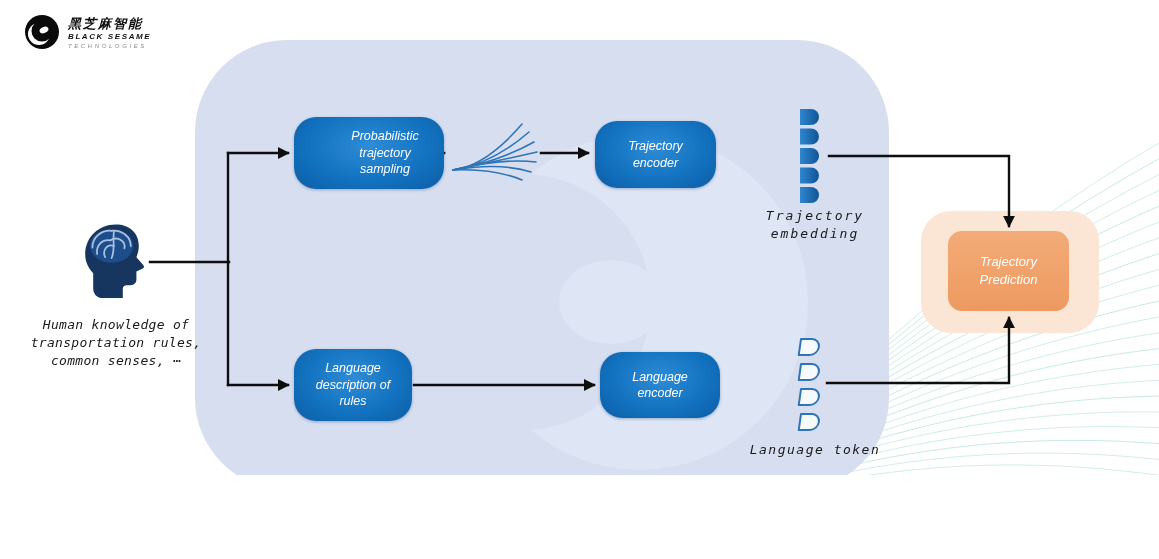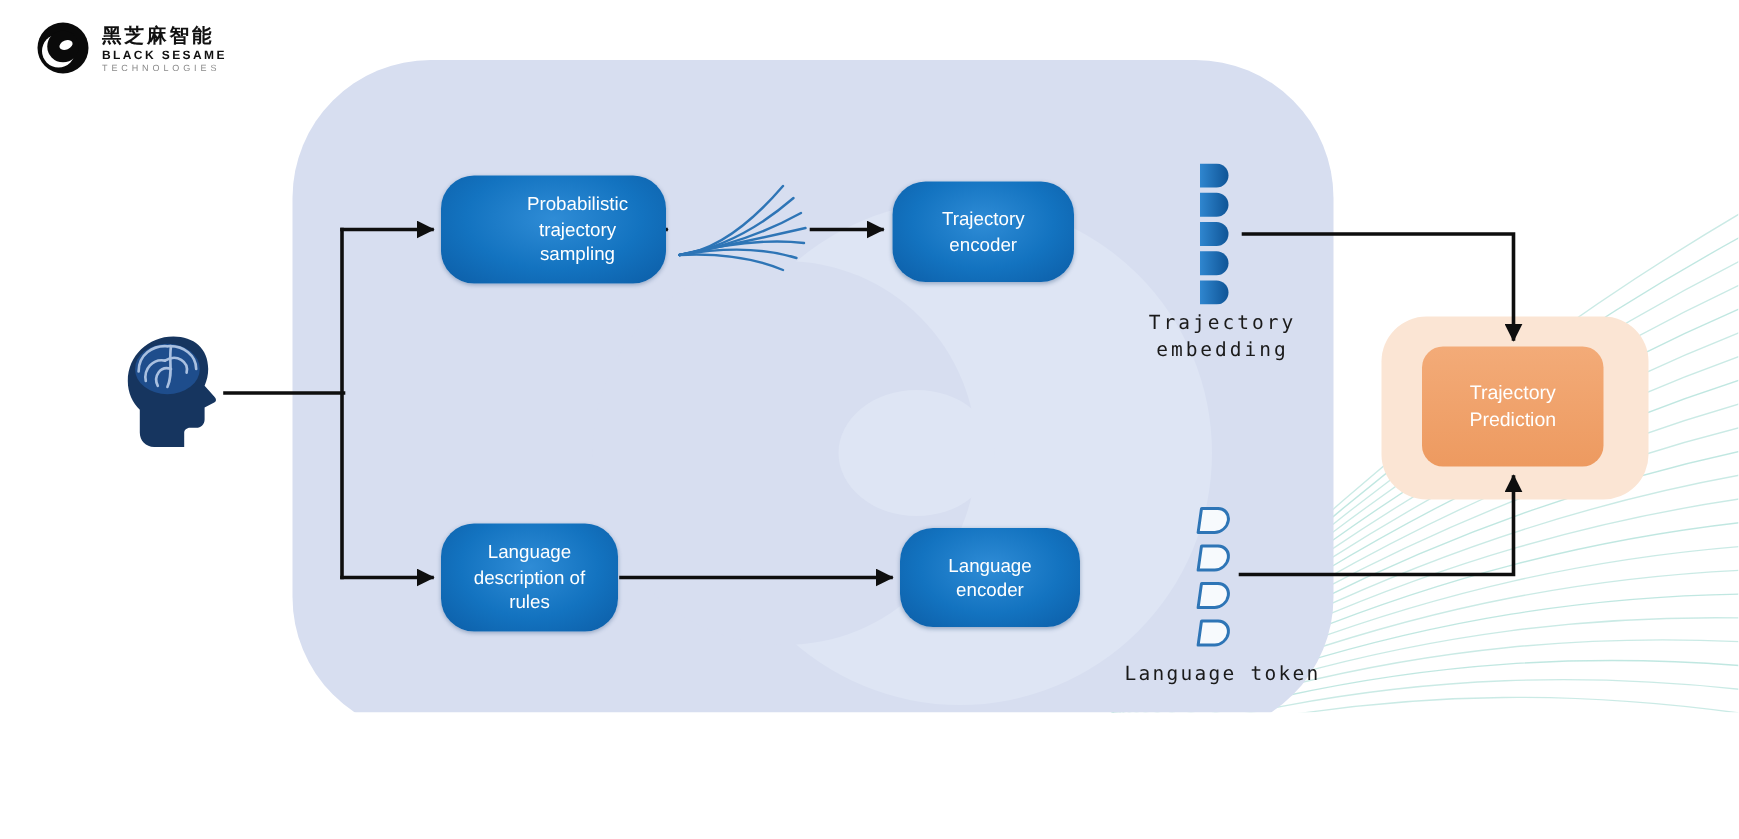--- a/index.html
+++ b/index.html
@@ -1,17 +1,17 @@
 <!DOCTYPE html>
 <html><head>
 <meta charset="utf-8">
 <style>
   html,body{margin:0;padding:0;background:#ffffff;}
   .stage{position:relative;width:1159px;height:475px;background:#ffffff;overflow:hidden;
-         font-family:"Liberation Sans",sans-serif;}
+         font-family:"Liberation Sans",sans-serif;font-style:italic;}
   .abs{position:absolute;}
   svg{display:block;}
   
   .brand{position:absolute;left:24px;top:14px;display:flex;gap:8px;align-items:flex-start;}
   .brand-text{padding-top:3px;line-height:1;}
   .brand-cn{font-size:13px;font-weight:bold;color:#111;letter-spacing:2px;}
   .brand-en{font-size:8px;font-weight:bold;color:#111;letter-spacing:1.6px;margin-top:3px;}
   .brand-sub{font-size:6px;color:#8a8a8a;letter-spacing:2.6px;margin-top:2px;}
   
   .panel{position:absolute;left:195px;top:40px;width:694px;height:450px;background:#d7def0;
@@ -134,20 +134,23 @@
     <g stroke="#a9c0e0" stroke-width="2.2" fill="none" stroke-linecap="round">
       <path d="M18,32 C18,18 30,10 42,11"></path>
       <path d="M42,11 C56,10 66,19 66,30"></path>
       <path d="M24,40 C22,30 30,21 40,23"></path>
       <path d="M40,23 C50,17 60,24 58,33"></path>
       <path d="M34,44 C30,36 36,27 45,30"></path>
       <path d="M45,11 C43,24 47,34 42,45"></path>
     </g>
   </svg>
 
+  <div class="monolabel lbl-input">Human knowledge of
+transportation rules,
+common senses, ⋯</div>
 
   <div class="bluebox box-prob">
     <span>Probabilistic
 trajectory
 sampling</span>
   </div>
   <div class="bluebox box-tenc">
     <span>Trajectory
 encoder</span>
   </div>

